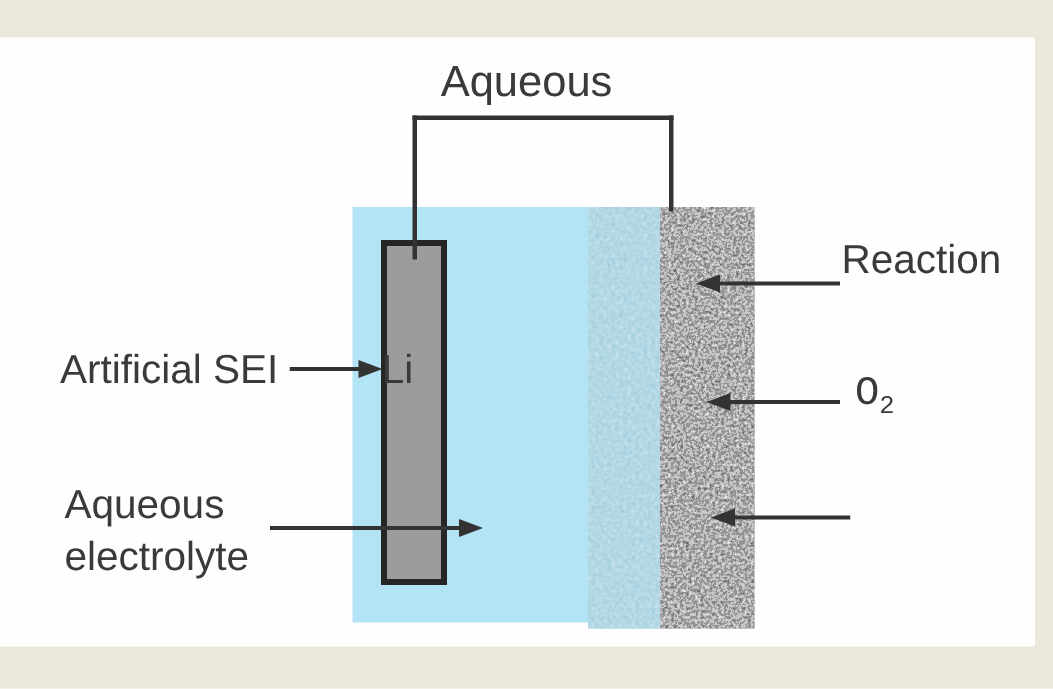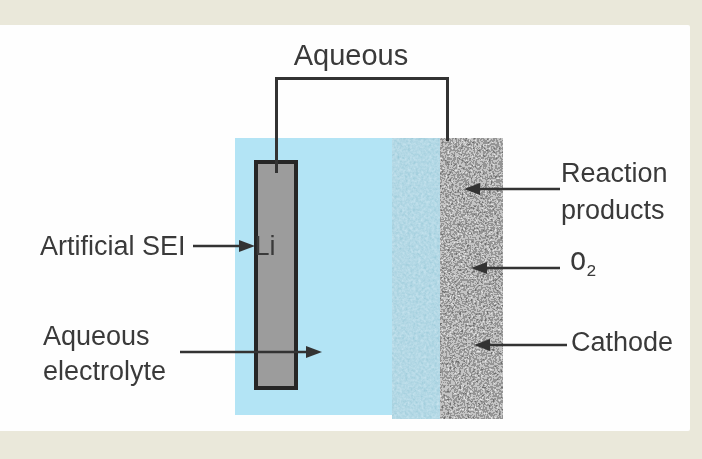--- a/index.html
+++ b/index.html
@@ -93,24 +93,22 @@
   <div class="title">Aqueous</div>
 
   <div class="lbl lbl-artificial-sei">Artificial SEI</div>
   <div class="lbl lbl-aqueous-electrolyte">
     <div>Aqueous</div>
     <div>electrolyte</div>
   </div>
 
   <div class="lbl lbl-reaction-products">
     <div>Reaction</div>
-    <div>products</div>
   </div>
   <div class="lbl lbl-o2"><span>O</span><sub>2</sub></div>
-  <div class="lbl lbl-cathode">Cathode</div>
 
   <svg class="arrow arrow-sei" width="62" height="16" viewBox="0 0 62 16">
     <line x1="0" y1="8" x2="49" y2="8" stroke="#333" stroke-width="2.6"></line>
     <polygon points="62,8 46,2 46,14" fill="#333"></polygon>
   </svg>
 
   <svg class="arrow arrow-electrolyte" width="142" height="16" viewBox="0 0 142 16">
     <line x1="0" y1="8" x2="129" y2="8" stroke="#333" stroke-width="2.6"></line>
     <polygon points="142,8 126,2 126,14" fill="#333"></polygon>
   </svg>

